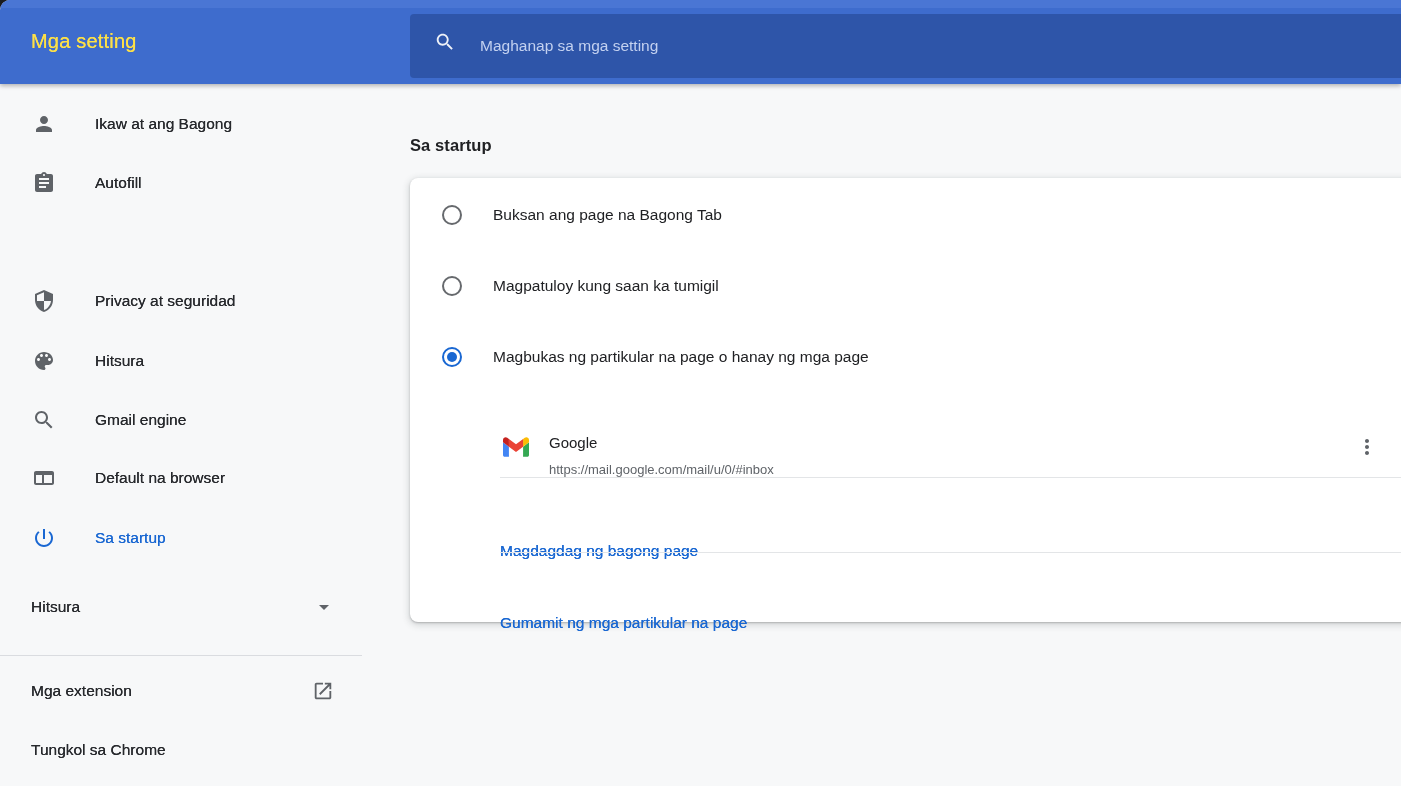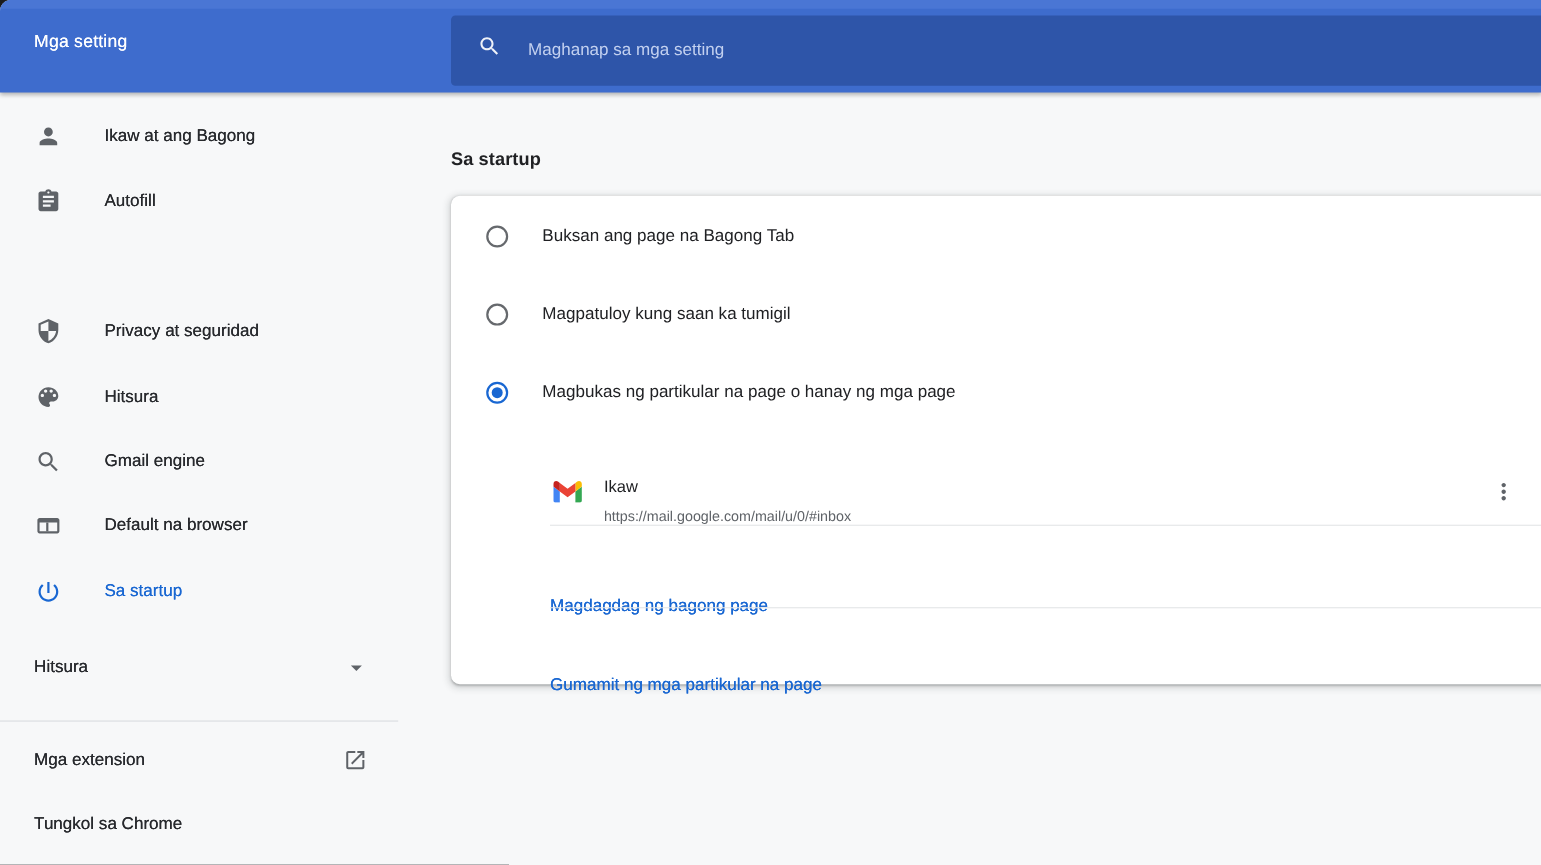--- a/index.html
+++ b/index.html
@@ -13,21 +13,21 @@
   
   header {
     position:absolute; top:0; left:0; right:0; height:84px;
     background:#3e6ccd; box-shadow:0 2px 4px rgba(0,0,0,.28);
     border-top-left-radius:10px;
   }
   .titlebar { position:absolute; top:0; left:0; right:0; height:8px;
     background:#4a76d4; border-top-left-radius:10px; }
   .app-title {
     position:absolute; left:31px; top:30px; margin:0;
-    font-size:16px; font-weight:500; color:#ffffff; letter-spacing:.2px;
+    font-size:20px; font-weight:500; color:#fde047; letter-spacing:.2px;
     text-shadow:0 0 .5px currentColor;
   }
   .searchbox {
     position:absolute; left:410px; top:14px; right:0; height:64px;
     background:#2e55a9; border-radius:4px 0 0 4px; display:flex; align-items:center;
   }
   .searchbox .sicon { position:absolute; left:24px; top:17px; width:22px; height:22px; fill:rgba(255,255,255,.92); }
   .searchbox input {
     position:absolute; left:68px; right:20px; top:0; bottom:0;
     background:transparent; border:none; outline:none;
@@ -197,21 +197,21 @@
     </div>
 
     <div class="page-row">
       <svg class="favicon" viewBox="52 42 88 66">
         <path fill="#4285f4" d="M58 108h14V74L52 59v43c0 3.32 2.69 6 6 6"></path>
         <path fill="#34a853" d="M120 108h14c3.32 0 6-2.69 6-6V59l-20 15"></path>
         <path fill="#fbbc04" d="M120 48v26l20-15v-8c0-7.42-8.47-11.65-14.4-7.2"></path>
         <path fill="#ea4335" d="M72 74V48l24 18 24-18v26L96 92"></path>
         <path fill="#c5221f" d="M52 51v8l20 15V48l-5.6-4.2c-5.94-4.45-14.4-.22-14.4 7.2"></path>
       </svg>
-      <div class="page-title-text">Ikaw</div>
+      <div class="page-title-text">Google</div>
       <div class="page-url-text">https://mail.google.com/mail/u/0/#inbox</div>
       <button class="more-btn">
         <svg viewBox="0 0 24 24">
             <path d="M12 8c1.1 0 2-.9 2-2s-.9-2-2-2-2 .9-2 2 .9 2 2 2zm0 2c-1.1 0-2 .9-2 2s.9 2 2 2 2-.9 2-2-.9-2-2-2zm0 6c-1.1 0-2 .9-2 2s.9 2 2 2 2-.9 2-2-.9-2-2-2z"></path>
           </svg>
       </button>
     </div>
 
     <div class="card-divider div-1"></div>
     <div class="link-row r1">

